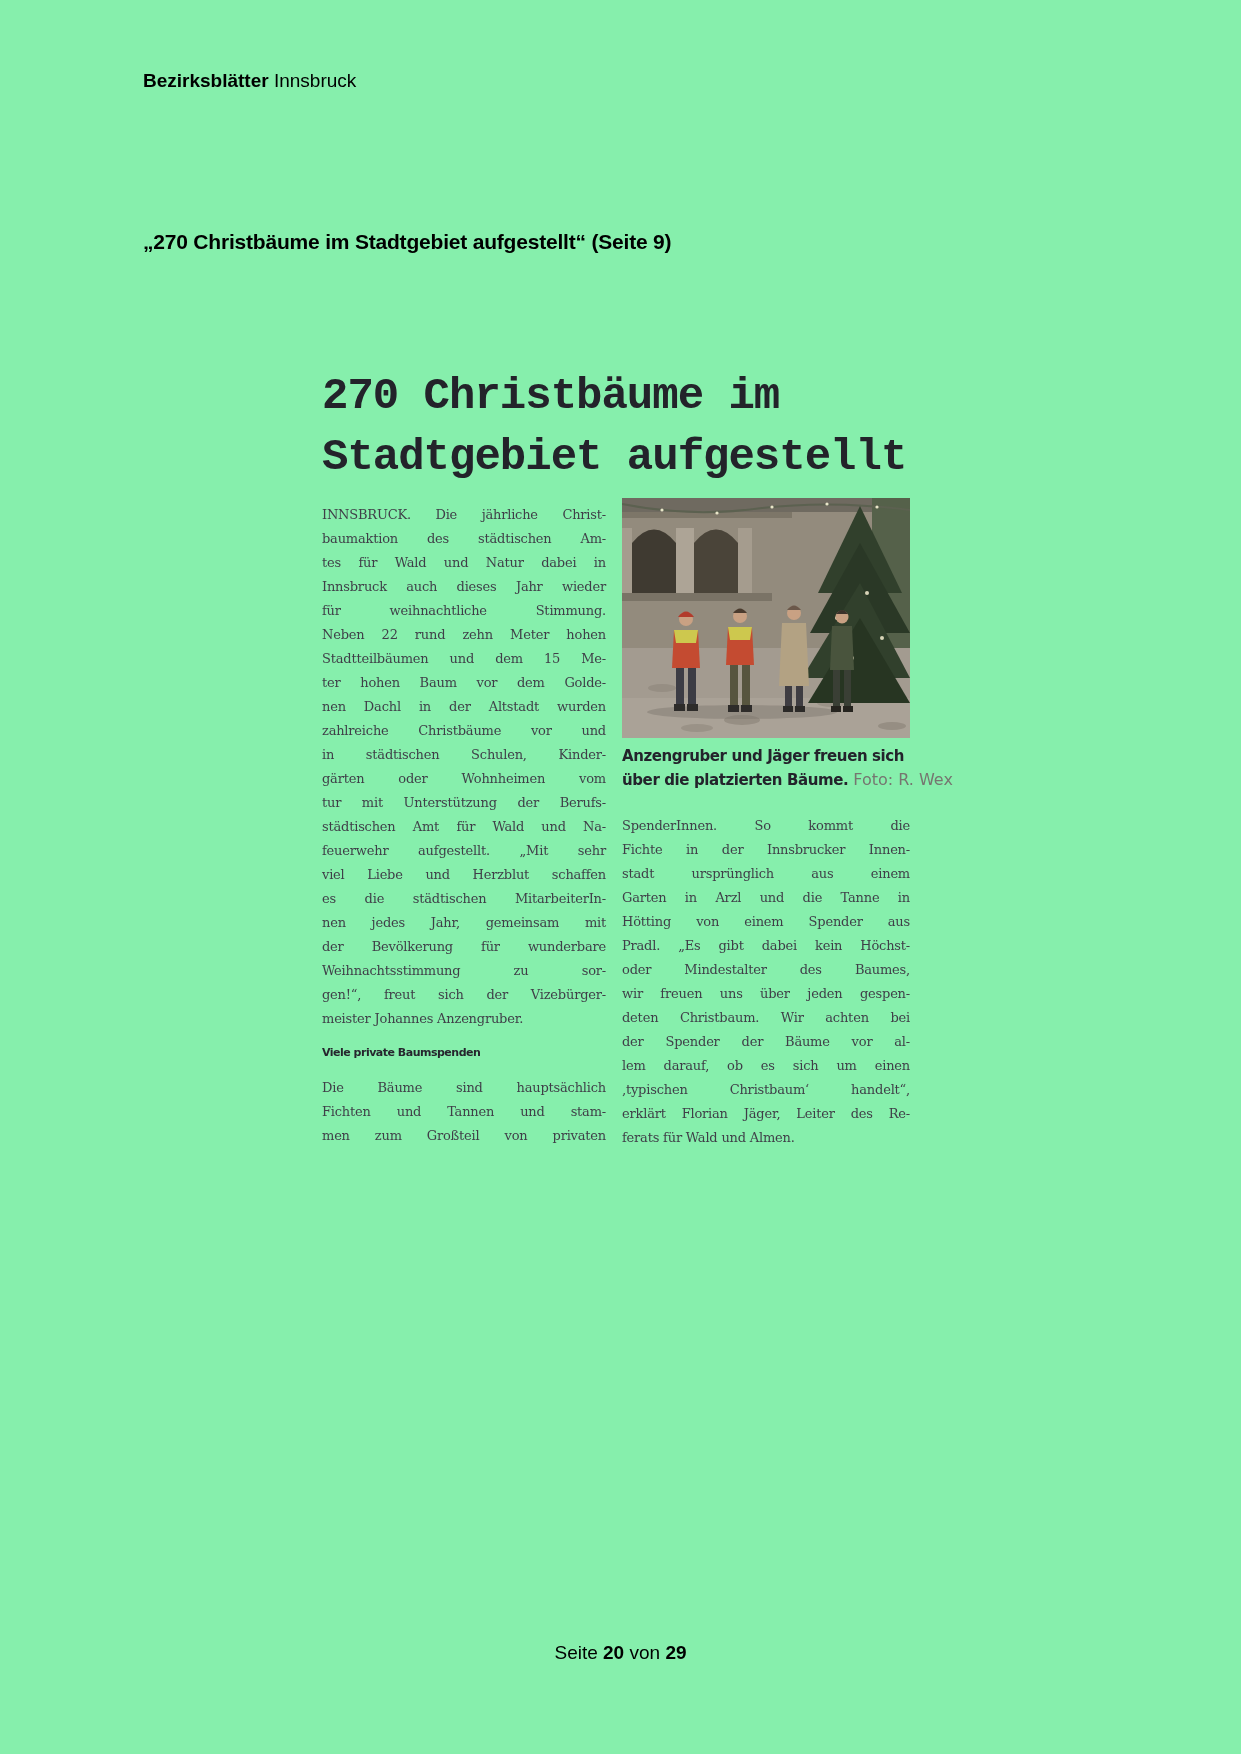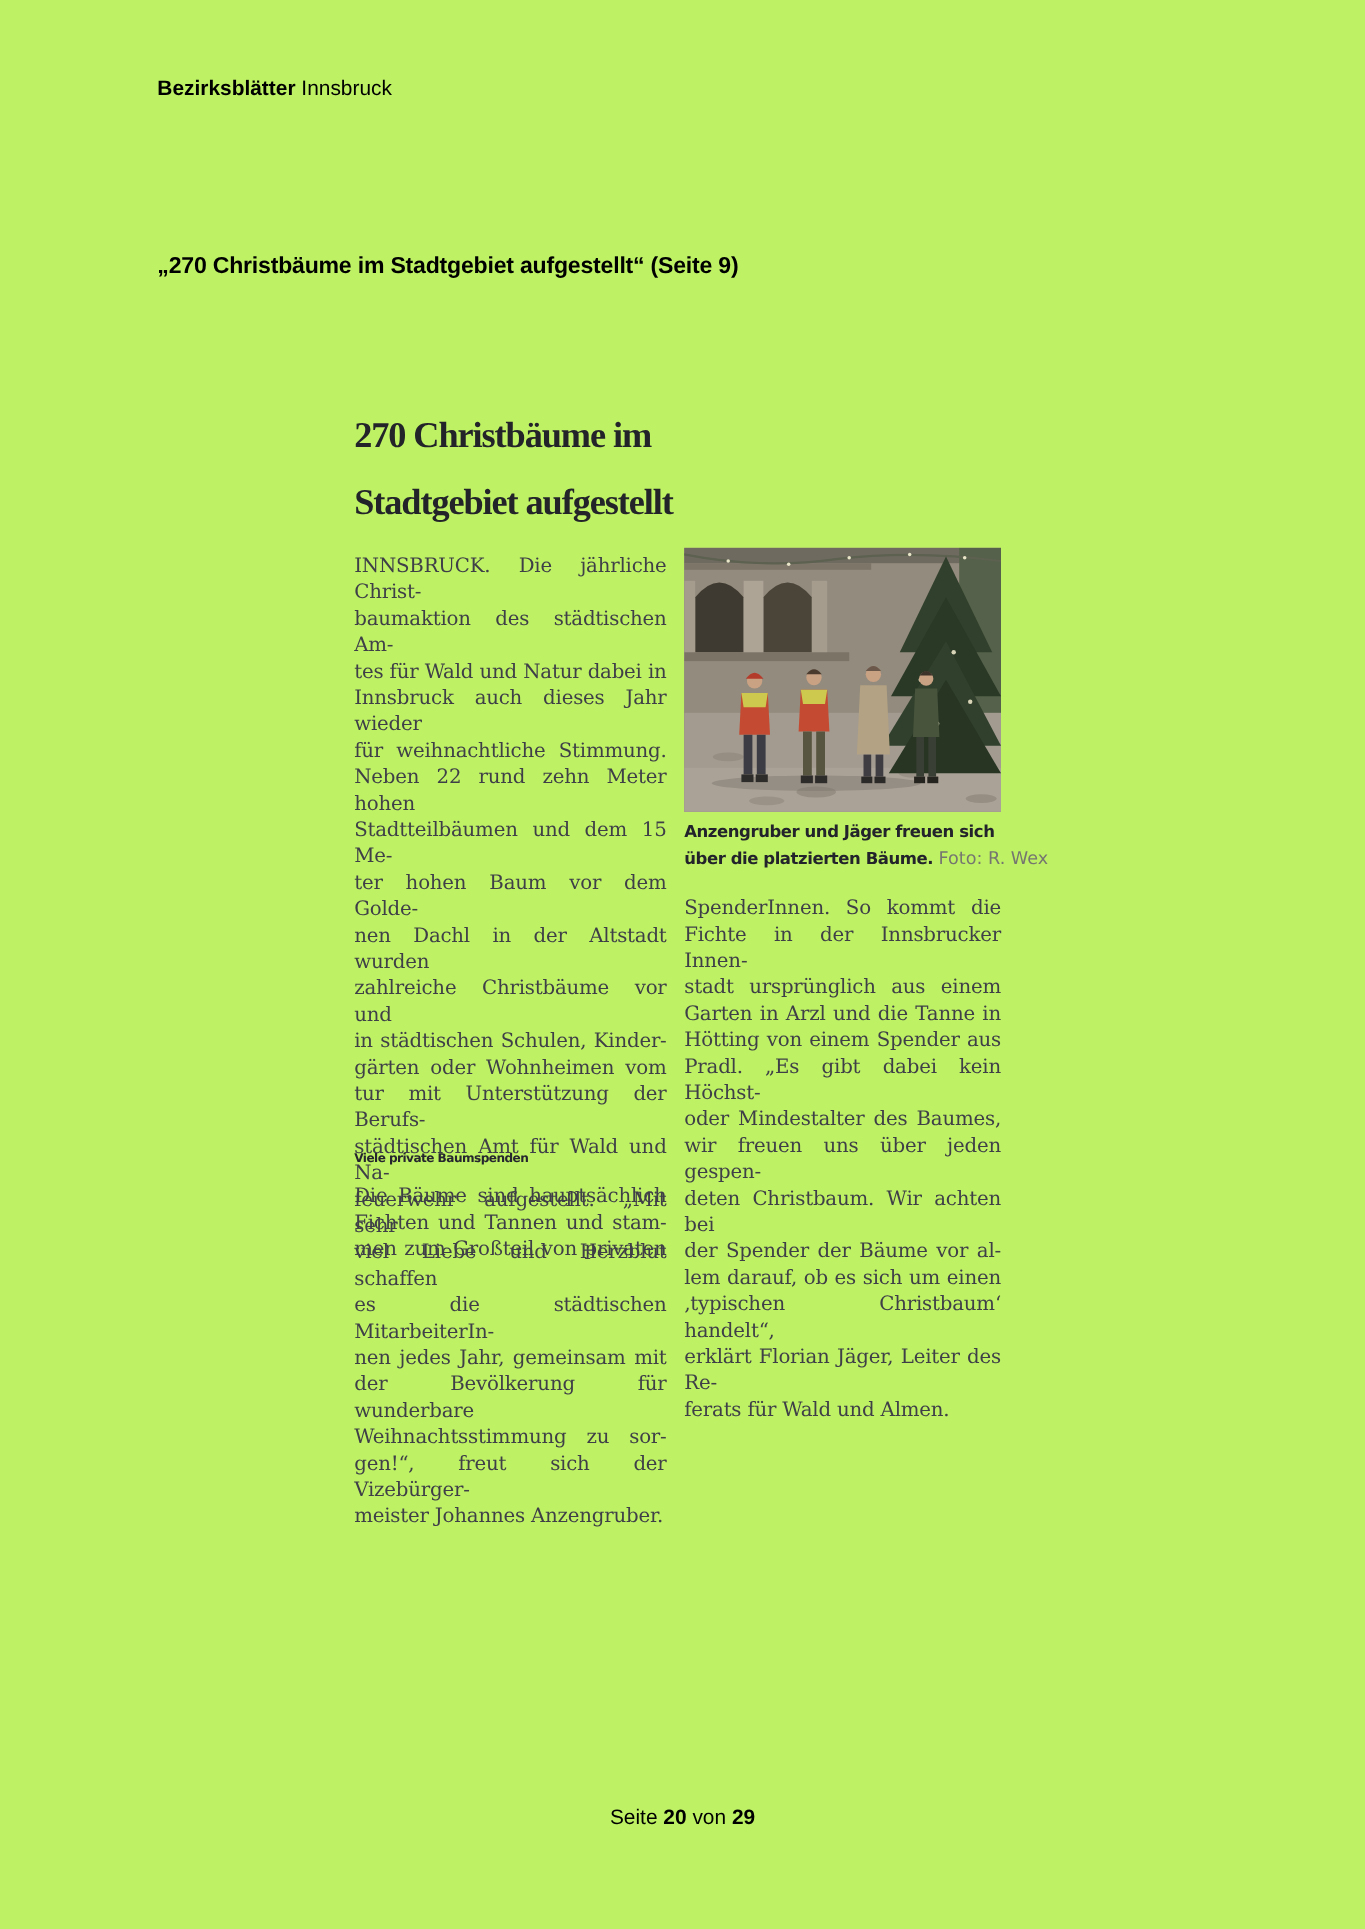--- a/index.html
+++ b/index.html
@@ -1,21 +1,21 @@
 <!DOCTYPE html>
 <html><head>
 <meta charset="utf-8">
 <style>
   html, body { margin: 0; padding: 0; background: #e8e8e8; }
   .page {
     position: relative;
     width: 1241px;
     height: 1754px;
     margin: 0 auto;
-    background: #bef264;
+    background: #86efac;
     overflow: hidden;
     font-family: "Liberation Sans", sans-serif;
   }
   
   .doc-header {
     position: absolute; left: 143px; top: 70px;
     font-size: 19px; color: #000;
   }
   .doc-header .bold { font-weight: bold; }
   .doc-title {
@@ -25,27 +25,27 @@
   }
   .doc-footer {
     position: absolute; left: 0; width: 100%; top: 1642px;
     text-align: center; font-size: 19px; color: #000;
   }
   .doc-footer b { font-weight: bold; }
 
   
   .headline {
     position: absolute; left: 322px; top: 366px; width: 600px;
-    font-family: Liberation Serif, serif;
-    font-weight: bold; font-size: 33px; line-height: 61px;
+    font-family: Liberation Mono, monospace;
+    font-weight: bold; font-size: 44px; line-height: 61px;
     color: #23232a; letter-spacing: -1px;
   }
   .body-block {
     font-family: "DejaVu Serif", serif;
-    font-size: 18px; line-height: 24px;
+    font-size: 13px; line-height: 24px;
     color: #3f3f48; letter-spacing: -0.2px;
   }
   .jline { text-align: justify; text-align-last: justify; }
   .jline.last-left { text-align-last: left; }
   .col-left-p1  { position: absolute; left: 322px; top: 503px;  width: 284px; }
   .subheading {
     position: absolute; left: 322px; top: 1046px; width: 284px;
     font-family: "DejaVu Sans", sans-serif;
     font-weight: bold; font-size: 11px; color: #26262e;
     letter-spacing: -0.5px;

